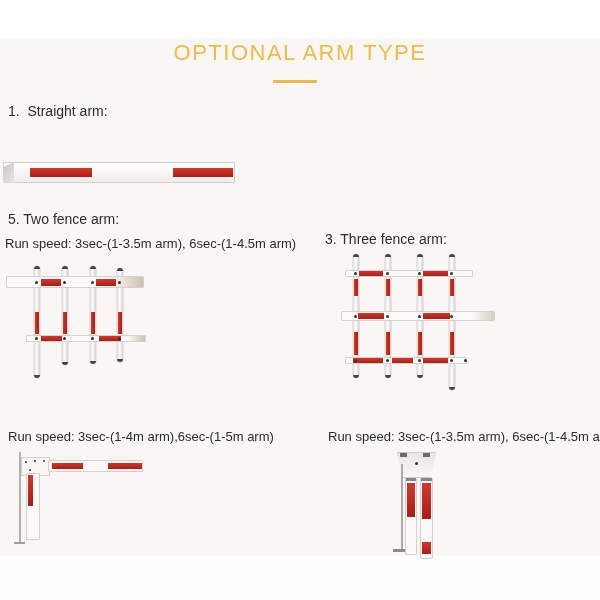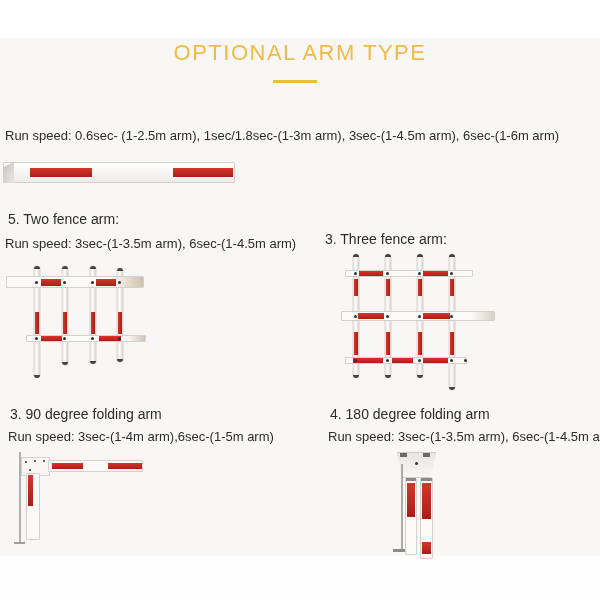--- a/index.html
+++ b/index.html
@@ -28,21 +28,21 @@
 </head>
 <body>
 
 <div class="canvas">
   <div class="strip-top"></div>
   <div class="strip-bottom"></div>
 
   <div class="title">OPTIONAL ARM TYPE</div>
   <div class="title-underline"></div>
 
-  <div class="sec-rs" style="left:5px;top:128px;">Run speed: 0.6sec- (1-2.5m arm), 1sec/1.8sec-(1-3m arm), 3sec-(1-4.5m arm), 6sec-(1-6m arm)</div>
+  <div class="sec-h" style="left:8px;top:103px;">1.  Straight arm:</div>
 
   <div class="fig" style="left:3px;top:160px;width:236px;height:26px;">
     <div class="hbar" style="left:0;top:2px;width:232px;height:21px;background:linear-gradient(180deg,#ffffff,#eeece9);"></div>
     <div style="left:0;top:2px;width:11px;height:21px;background:linear-gradient(120deg,#c9c6c1,#e7e5e2);clip-path:polygon(0 25%,100% 0,100% 100%,0 100%);"></div>
     <div class="rseg" style="left:27px;top:8px;width:62px;height:9px;"></div>
     <div class="rseg" style="left:170px;top:8px;width:60px;height:9px;"></div>
   </div>
 
   <div class="sec-h" style="left:8px;top:211px;">5. Two fence arm:</div>
   <div class="sec-rs" style="left:5px;top:236px;">Run speed: 3sec-(1-3.5m arm), 6sec-(1-4.5m arm)</div>
@@ -105,23 +105,21 @@
     <div class="rseg" style="left:54px;top:108px;width:21px;height:5px;"></div>
     <div class="rseg" style="left:85px;top:108px;width:25px;height:5px;"></div>
     <div class="bolt" style="left:16px;top:109px;"></div>
     <div class="bolt" style="left:48px;top:109px;"></div>
     <div class="bolt" style="left:80px;top:109px;"></div>
     <div class="bolt" style="left:112px;top:109px;"></div>
     <div class="bolt" style="left:126px;top:109px;"></div>
   </div>
 
 
-  <div class="sec-h" style="left:10px;top:406px;">3. 90 degree folding arm</div>
   <div class="sec-rs" style="left:8px;top:429px;">Run speed: 3sec-(1-4m arm),6sec-(1-5m arm)</div>
-  <div class="sec-h" style="left:330px;top:406px;">4. 180 degree folding arm</div>
   <div class="sec-rs" style="left:328px;top:429px;">Run speed: 3sec-(1-3.5m arm), 6sec-(1-4.5m arm)</div>
 
   <div class="fig" style="left:14px;top:448px;width:136px;height:102px;">
     <div style="left:5px;top:4px;width:2px;height:91px;background:#b3b0ab;"></div>
     <div style="left:0;top:94px;width:11px;height:2px;background:#a19e99;"></div>
     <div style="left:7px;top:9px;width:29px;height:19px;background:#f7f6f4;border:1px solid #d5d2cd;box-sizing:border-box;"></div>
     <div class="bolt" style="left:11px;top:13px;width:2px;height:2px;"></div>
     <div class="bolt" style="left:20px;top:12px;width:2px;height:2px;"></div>
     <div class="bolt" style="left:29px;top:12px;width:2px;height:2px;"></div>
     <div class="bolt" style="left:15px;top:21px;width:2px;height:2px;"></div>

